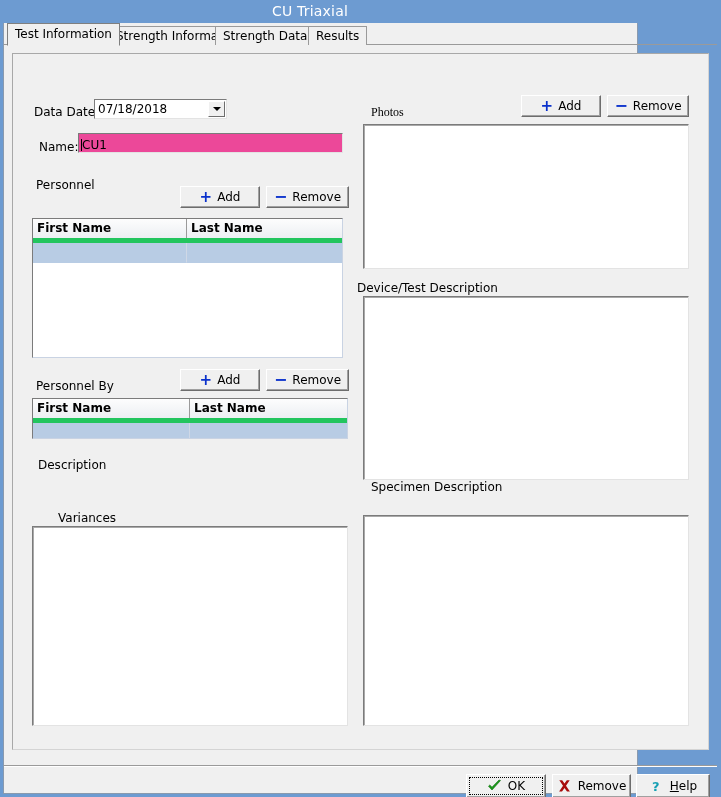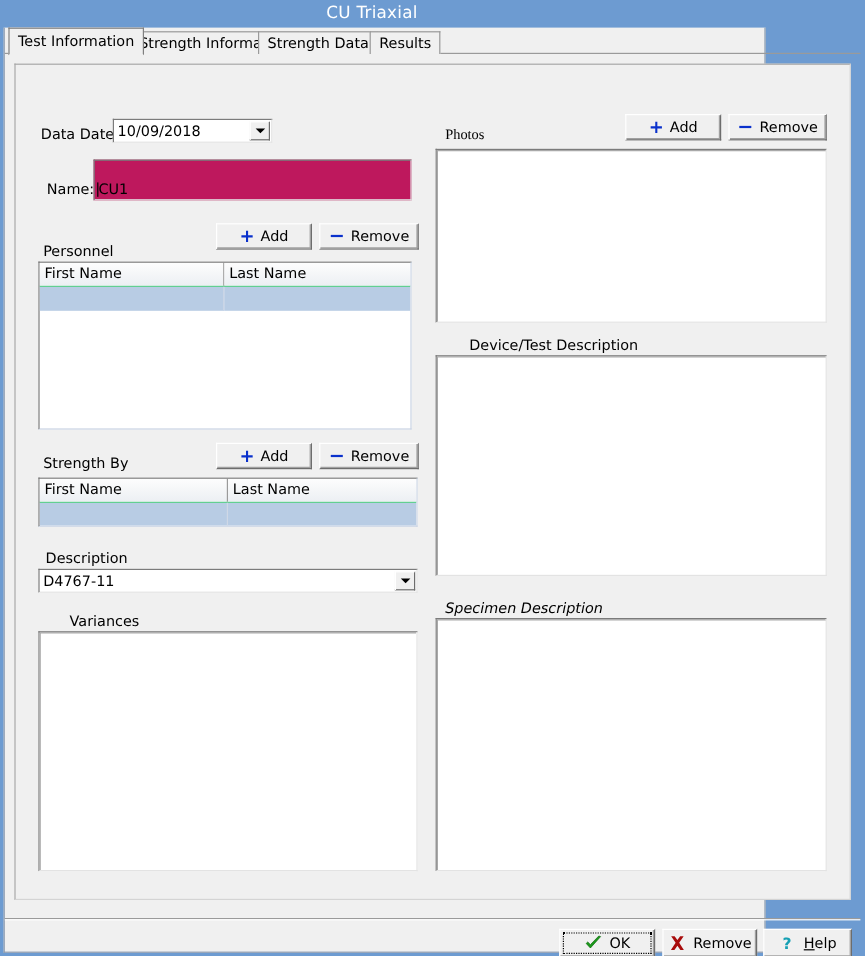--- a/index.html
+++ b/index.html
@@ -105,26 +105,26 @@
     position: absolute;
     box-sizing: border-box;
     background: #ffffff;
     border: 1px solid;
     border-color: #7b7b7b #e3e3e3 #e3e3e3 #7b7b7b;
     box-shadow: inset 1px 1px 0 #a9a9a9;
   }
   .textfield {
     position: absolute;
     box-sizing: border-box;
-    background: #be185d;
+    background: #ec4899;
     border: 1px solid;
     border-color: #7b7b7b #e3e3e3 #e3e3e3 #7b7b7b;
     font-size: 12px;
     line-height: 17px;
-    padding: 16px 2px;
+    padding: 3px 2px;
     white-space: nowrap;
     overflow: hidden;
     color: #000;
   }
   .caret {
     display: inline-block;
     width: 1px;
     height: 12px;
     background: #000;
     vertical-align: -2px;
@@ -201,21 +201,22 @@
     position: absolute;
     box-sizing: border-box;
     background: #ffffff;
     border: 1px solid;
     border-color: #7b7b7b #c9d3e3 #c9d3e3 #7b7b7b;
     overflow: hidden;
   }
   .grid .hdr {
     display: flex;
     height: 19px;
-    border-bottom: 1px solid #22c55e;
+    border-bottom: 5px solid #22c55e;
+    font-weight: bold;
   }
   .grid .hdr .cell {
     background: linear-gradient(#fdfdfd, #eceff3);
     line-height: 18px;
     padding-left: 4px;
     font-size: 12px;
     box-sizing: border-box;
     border-right: 1px solid #9a9a9a;
     overflow: hidden;
     white-space: nowrap;
@@ -293,28 +294,28 @@
       <div class="tab active" style="left:3px;">Test Information</div>
       <div class="tab" style="left:104px;">Strength Information</div>
       <div class="tab" style="left:211px;">Strength Data</div>
       <div class="tab" style="left:304px;">Results</div>
     </div>
 
     <div class="panel">
 
       <div class="lbl" style="left:21px; top:51px;">Data Date:</div>
       <div class="combo" style="left:81px; top:45px; width:133px; height:20px;">
-        <div class="val">10/09/2018</div>
+        <div class="val">07/18/2018</div>
         <div class="btn"></div>
       </div>
 
-      <div class="lbl" style="left:26px; top:86px;margin-top:11px;">Name:</div>
+      <div class="lbl" style="left:26px; top:86px;">Name:</div>
       <div class="textfield" style="left:65px; top:79px; width:265px; height:20px;"><span class="caret"></span><span>CU1</span></div>
 
-      <div class="lbl" style="left:23px; top:148px;">Personnel</div>
+      <div class="lbl" style="left:23px; top:124px;">Personnel</div>
 
       <div class="pbtn" style="left:167px; top:132px; width:80px; height:22px;">
         <div class="inner">
           <span class="sym">+</span>
           <span>Add</span>
         </div>
       </div>
       <div class="pbtn" style="left:253px; top:132px; width:83px; height:22px;">
         <div class="inner">
           <span class="sym minus">−</span>
@@ -326,21 +327,21 @@
         <div class="hdr">
           <div class="cell" style="width:154px;">First Name</div>
           <div class="cell" style="width:155px; border-right:none;">Last Name</div>
         </div>
         <div class="row sel">
           <div class="cell" style="width:154px;"></div>
           <div class="cell" style="width:155px; border-right:none;"></div>
         </div>
       </div>
 
-      <div class="lbl" style="left:23px; top:325px;">Strength By</div>
+      <div class="lbl" style="left:23px; top:325px;">Personnel By</div>
 
       <div class="pbtn" style="left:167px; top:315px; width:80px; height:22px;">
         <div class="inner">
           <span class="sym">+</span>
           <span>Add</span>
         </div>
       </div>
       <div class="pbtn" style="left:253px; top:315px; width:83px; height:22px;">
         <div class="inner">
           <span class="sym minus">−</span>
@@ -353,24 +354,20 @@
           <div class="cell" style="width:157px;">First Name</div>
           <div class="cell" style="width:157px; border-right:none;">Last Name</div>
         </div>
         <div class="row sel">
           <div class="cell" style="width:157px;"></div>
           <div class="cell" style="width:157px; border-right:none;"></div>
         </div>
       </div>
 
       <div class="lbl" style="left:25px; top:404px;">Description</div>
-      <div class="combo" style="left:19px; top:420px; width:316px; height:20px;">
-        <div class="val">D4767-11</div>
-        <div class="btn"></div>
-      </div>
 
       <div class="lbl" style="left:25px; top:457px;margin-left:20px;">Variances</div>
       <div class="sunken" style="left:19px; top:472px; width:316px; height:200px;"></div>
 
       <div class="lbl" style="left:358px; top:51px;font-family:Liberation Serif, serif;">Photos</div>
 
       <div class="pbtn" style="left:508px; top:41px; width:80px; height:22px;">
         <div class="inner">
           <span class="sym">+</span>
           <span>Add</span>
@@ -378,24 +375,24 @@
       </div>
       <div class="pbtn" style="left:594px; top:41px; width:82px; height:22px;">
         <div class="inner">
           <span class="sym minus">−</span>
           <span>Remove</span>
         </div>
       </div>
 
       <div class="sunken" style="left:350px; top:70px; width:326px; height:145px;"></div>
 
-      <div class="lbl" style="left:378px; top:227px;text-align:right;">Device/Test Description</div>
+      <div class="lbl" style="left:344px; top:227px;text-align:right;">Device/Test Description</div>
       <div class="sunken" style="left:350px; top:242px; width:326px; height:184px;"></div>
 
-      <div class="lbl" style="left:358px; top:446px;font-style:italic;">Specimen Description</div>
+      <div class="lbl" style="left:358px; top:426px;">Specimen Description</div>
       <div class="sunken" style="left:350px; top:461px; width:326px; height:211px;"></div>
 
     </div>
 
     <div class="footsep"></div>
     <div class="footer">
 
       <div class="fbtn default" style="left:462px; width:80px;">
         <div class="inner2">
           <span>

